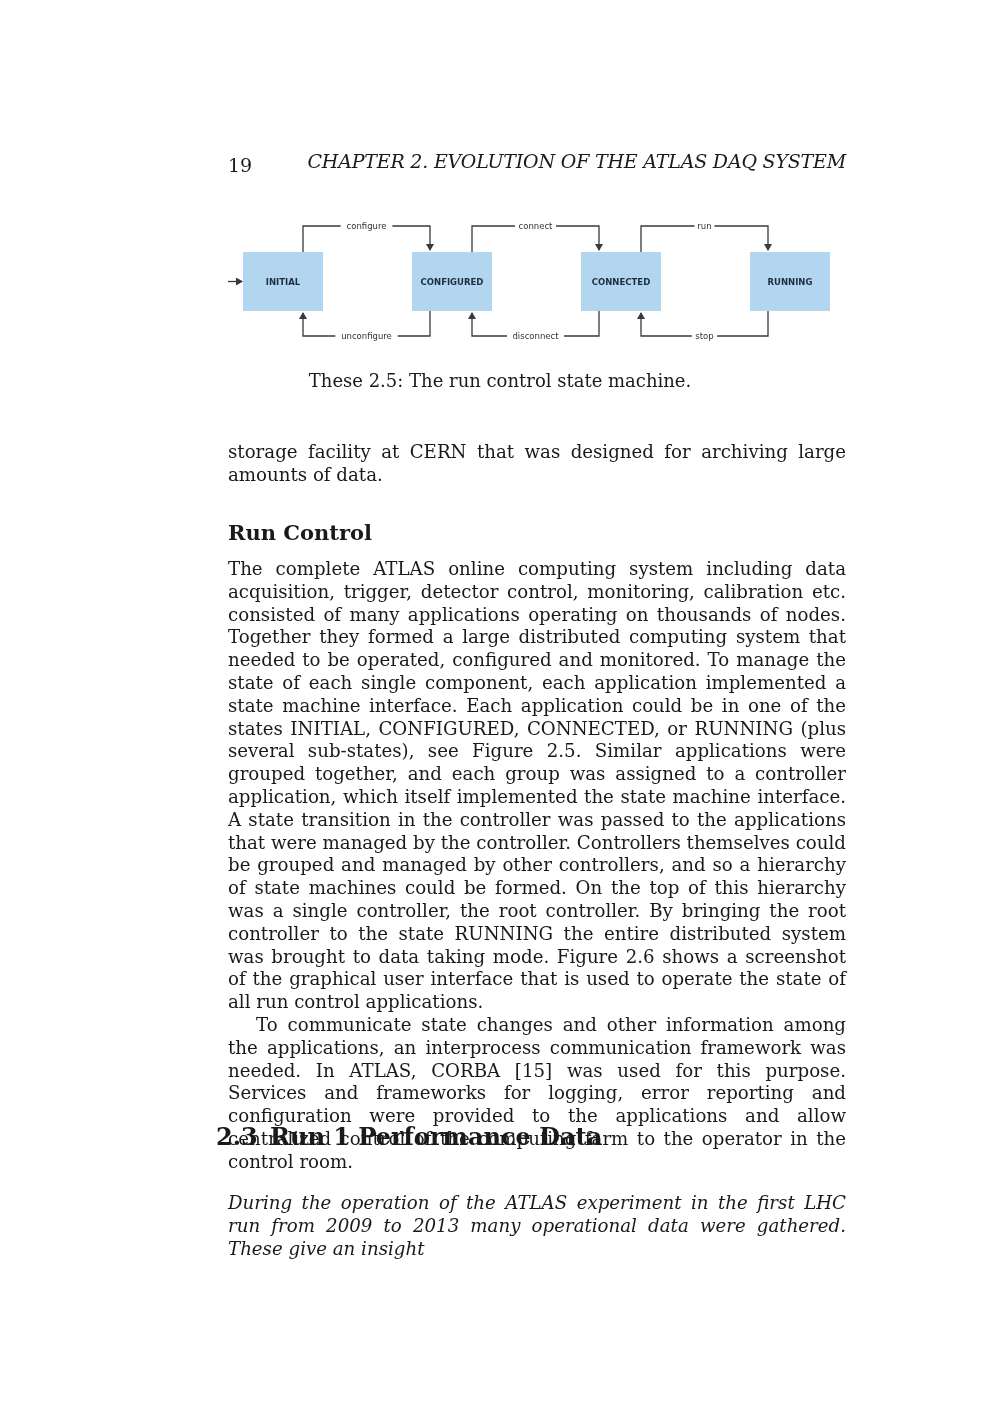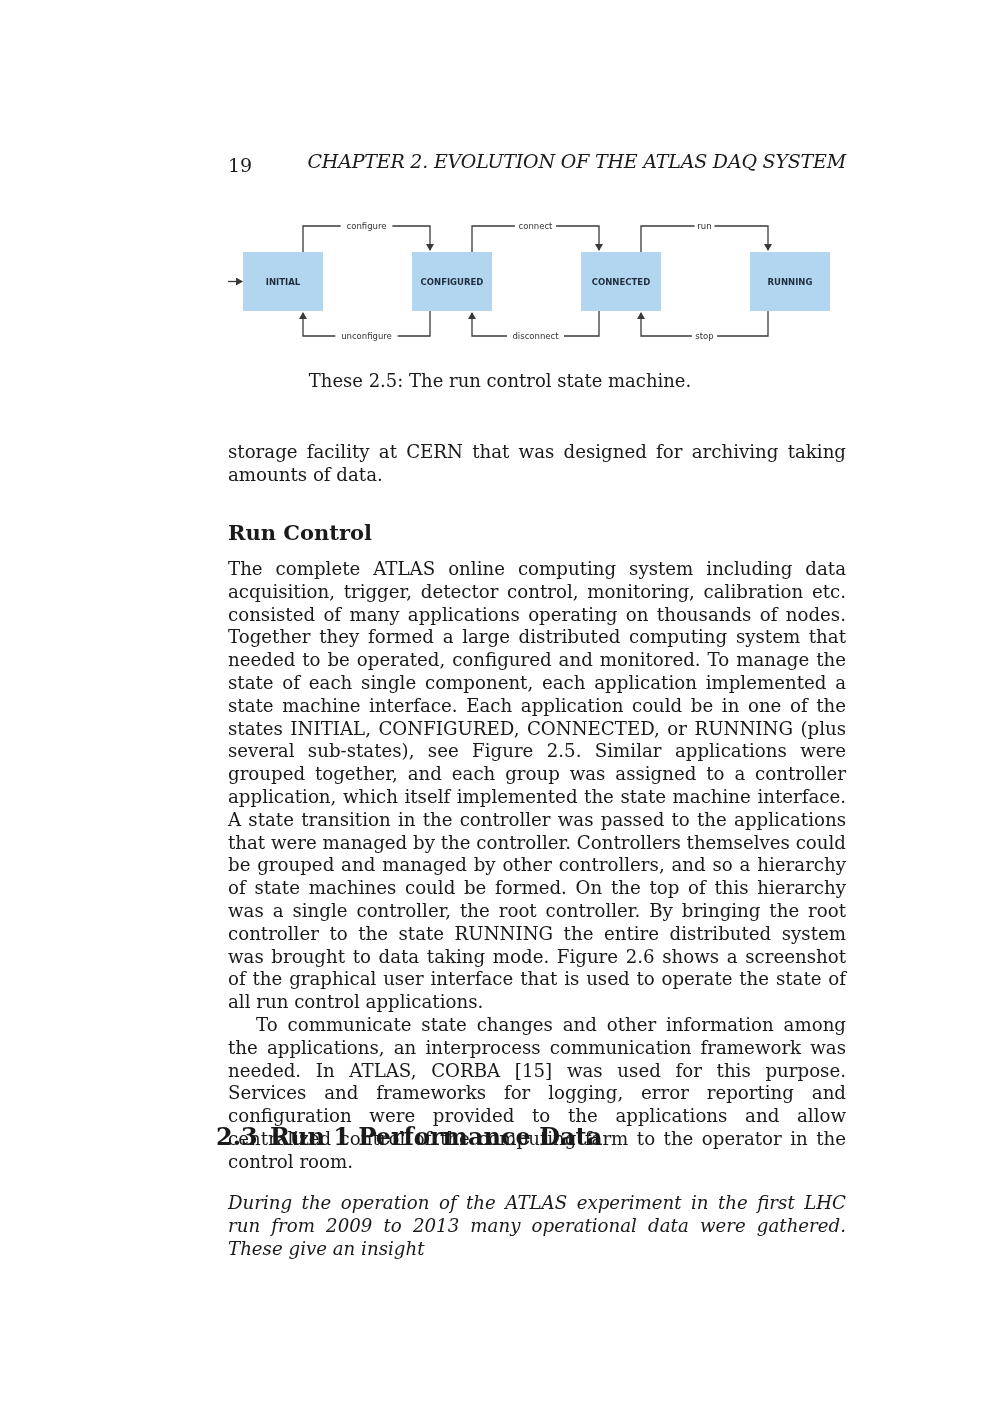--- a/index.html
+++ b/index.html
@@ -57,21 +57,21 @@
       <text x="535.5" y="339" text-anchor="middle" class="edge-label">disconnect</text>
       <polyline points="768,311 768,336 641,336 641,313" fill="none" stroke="#3a3a3a" stroke-width="1.3" marker-end="url(#arr)"></polyline>
       <rect x="691.9" y="331" width="25.2" height="10" fill="#ffffff"></rect>
       <text x="704.5" y="339" text-anchor="middle" class="edge-label">stop</text>
     </g>
 </svg>
 
 <div class="caption">These 2.5: The run control state machine.</div>
 
 <div class="text" style="top:441px;">
-  <p>storage facility at CERN that was designed for archiving taking amounts of data.</p>
+  <p>storage facility at CERN that was designed for archiving large amounts of data.</p>
 </div>
 
 <div class="subhead">Run Control</div>
 
 <div class="text" style="top:558px;">
   <p>The complete ATLAS online computing system including data acquisition, trigger, detector control, monitoring, calibration etc. consisted of many applications operating on thousands of nodes. Together they formed a large distributed computing system that needed to be operated, configured and monitored. To manage the state of each single component, each application implemented a state machine interface. Each application could be in one of the states INITIAL, CONFIGURED, CONNECTED, or RUNNING (plus several sub-states), see Figure 2.5. Similar applications were grouped together, and each group was assigned to a controller application, which itself implemented the state machine interface. A state transition in the controller was passed to the applications that were managed by the controller. Controllers themselves could be grouped and managed by other controllers, and so a hierarchy of state machines could be formed. On the top of this hierarchy was a single controller, the root controller. By bringing the root controller to the state RUNNING the entire distributed system was brought to data taking mode. Figure 2.6 shows a screenshot of the graphical user interface that is used to operate the state of all run control applications.</p>
   <p class="indent">To communicate state changes and other information among the applications, an interprocess communication framework was needed. In ATLAS, CORBA [15] was used for this purpose. Services and frameworks for logging, error reporting and configuration were provided to the applications and allow centralized control of the computing farm to the operator in the control room.</p>
 </div>
 
 <div class="section">

